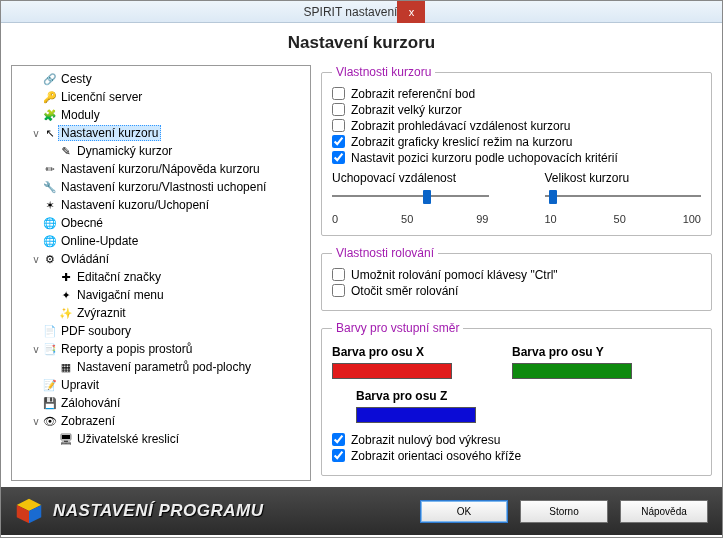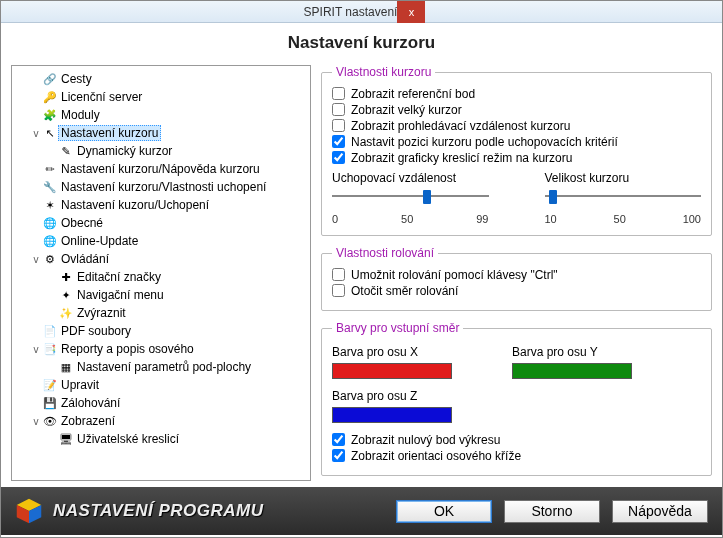--- a/index.html
+++ b/index.html
@@ -22,28 +22,28 @@
   .chk { display:flex; align-items:flex-start; margin:2px 0;}
   .chk input { margin:0 6px 0 0;}
   .sliders { display:flex; gap:56px; margin-top:6px;}
   .slgroup { flex:1; }
   .slgroup .ttl { font-size:12px; margin-bottom:2px;}
   .track { position:relative; height:22px; border-top:0; }
   .rail { position:absolute; top:8px; left:0; right:0; height:2px; background:#888;}
   .thumb { position:absolute; top:3px; width:8px; height:14px; background:#0a64c8; border-radius:1px;}
   .ticks { display:flex; justify-content:space-between; font-size:11px; color:#333; margin-top:4px;}
   .colors { display:flex; gap:60px; margin:4px 0 10px;}
-  .colgroup .clabel { font-size:12px; margin-bottom:4px;}
+  .colgroup .clabel { font-size:12px; margin-bottom:4px;font-weight:bold;}
   .swatch { width:120px; height:16px; border:1px solid #555;}
   .footer { height:48px; background:linear-gradient(to bottom,#4a4a4a,#2b2b2b); display:flex; align-items:center; justify-content:space-between; padding:16px 14px;}
   .footer-left { display:flex; align-items:center; gap:10px;}
   .cube { width:28px; height:28px; }
   .footer-title { color:#eee; font-size:17px; font-style:italic; font-weight:bold; letter-spacing:0.5px; text-shadow:1px 1px 1px #000;}
   .btns { display:flex; gap:12px;}
-  .btn { width:96px; height:23px; background:linear-gradient(to bottom,#fdfdfd,#e4e4e4); border:1px solid #707070; font-size:14px; display:flex; align-items:center; justify-content:center; cursor:default;}
+  .btn { width:88px; height:23px; background:linear-gradient(to bottom,#fdfdfd,#e4e4e4); border:1px solid #707070; font-size:10px; display:flex; align-items:center; justify-content:center; cursor:default;}
   .btn.def { border:1px solid #2e7bd1; box-shadow:0 0 0 1px #7db7ef inset;}
 </style>
 </head>
 <body>
 
 <div class="titlebar">
   <span>SPIRIT nastavení</span>
   <div class="close">
       <span>x</span>
     </div>
@@ -124,21 +124,21 @@
         <span class="lbl">Zvýraznit</span>
       </div>
       <div class="node ind1">
         <span class="exp"></span>
         <span class="ic">📄</span>
         <span class="lbl">PDF soubory</span>
       </div>
       <div class="node ind1">
         <span class="exp">v</span>
         <span class="ic">📑</span>
-        <span class="lbl">Reporty a popis osového</span>
+        <span class="lbl">Reporty a popis prostorů</span>
       </div>
       <div class="node ind2">
         <span class="exp"></span>
         <span class="ic">▦</span>
         <span class="lbl">Nastavení parametrů pod-plochy</span>
       </div>
       <div class="node ind1">
         <span class="exp"></span>
         <span class="ic">📝</span>
         <span class="lbl">Upravit</span>
@@ -171,25 +171,25 @@
       <label class="chk">
           <input type="checkbox" style="">
           <span>Zobrazit velký kurzor</span>
         </label>
       <label class="chk">
           <input type="checkbox" style="">
           <span>Zobrazit prohledávací vzdálenost kurzoru</span>
         </label>
       <label class="chk">
           <input type="checkbox" checked="" style="">
+          <span>Zobrazit graficky kreslicí režim na kurzoru</span>
+        </label>
+      <label class="chk">
+          <input type="checkbox" checked="" style="">
           <span>Nastavit pozici kurzoru podle uchopovacích kritérií</span>
-        </label>
-      <label class="chk">
-          <input type="checkbox" checked="" style="">
-          <span>Zobrazit graficky kreslicí režim na kurzoru</span>
         </label>
       <div class="sliders">
         <div class="slgroup">
           <div class="ttl">Uchopovací vzdálenost</div>
           <div class="track">
               <div class="rail"></div>
               <div class="thumb" id="th1" style="left: 58%;"></div>
             </div>
           <div class="ticks">
               <span>0</span>
@@ -229,21 +229,21 @@
       <div class="colors">
         <div class="colgroup">
           <div class="clabel">Barva pro osu X</div>
           <div class="swatch" id="swX" style="background: rgb(225, 27, 27);"></div>
         </div>
         <div class="colgroup">
           <div class="clabel">Barva pro osu Y</div>
           <div class="swatch" id="swY" style="background: rgb(14, 138, 14);"></div>
         </div>
       </div>
-      <div class="colgroup" style="margin-bottom:10px;">
+      <div class="colgroup" style="margin-bottom:10px;margin-left:24px;">
         <div class="clabel">Barva pro osu Z</div>
         <div class="swatch" id="swZ" style="background: rgb(11, 11, 214);"></div>
       </div>
       <label class="chk">
           <input type="checkbox" checked="" style="">
           <span>Zobrazit nulový bod výkresu</span>
         </label>
       <label class="chk">
           <input type="checkbox" checked="" style="">
           <span>Zobrazit orientaci osového kříže</span>

